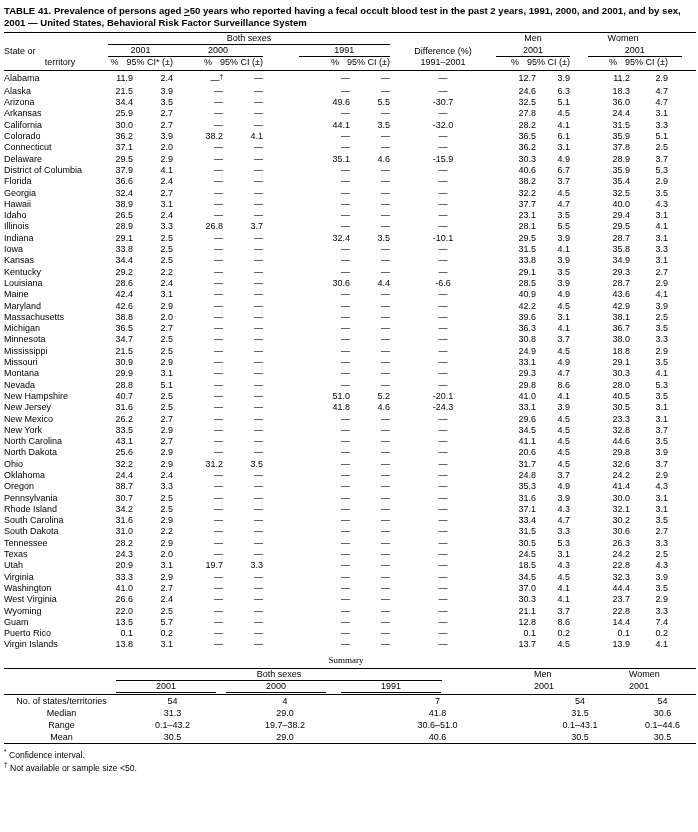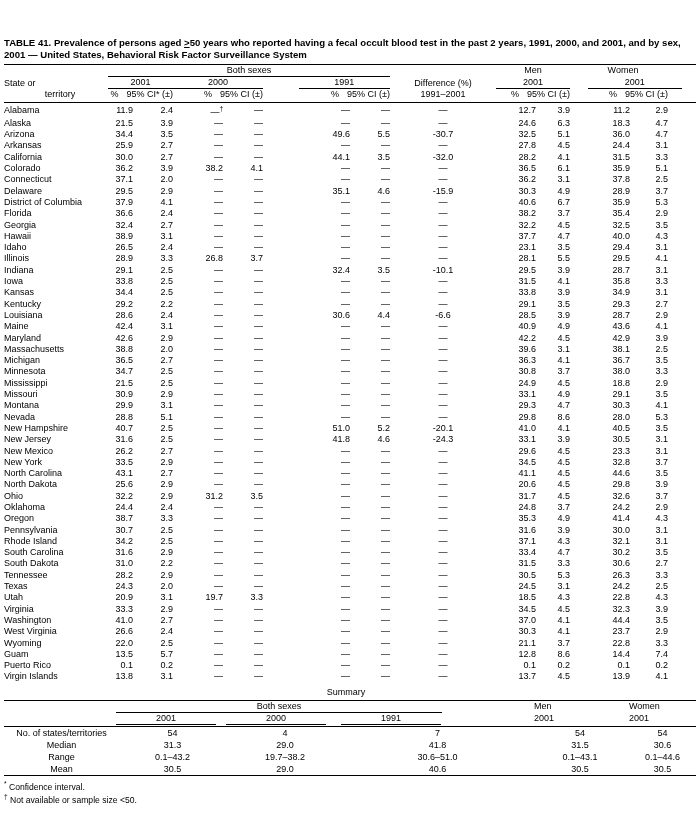--- a/index.html
+++ b/index.html
@@ -1,21 +1,21 @@
 <!DOCTYPE html>
 <html><head>
 <meta charset="utf-8">
 <style>
   * { box-sizing: border-box; }
   html,body { margin:0; padding:0; }
   body {
     width:698px; height:832px; background:#ffffff; color:#000000;
     font-family:"Liberation Sans","DejaVu Sans",sans-serif; font-size:9px;
   }
-  .wrap { padding:5px 10px 0 4px;margin-top:32px; }
+  .wrap { padding:5px 10px 0 4px; }
   .title { font-weight:bold; font-size:9.6px; line-height:11.8px; }
   .u { text-decoration:underline; }
   table { border-collapse:collapse; table-layout:fixed; width:692px; }
   th,td { padding:0; font-weight:normal; }
   sup { font-size:6.5px; }
 
   
   .main { margin-top:3px; border-top:1.5px solid #000; }
   .main th { vertical-align:bottom; line-height:11.5px; text-align:center; white-space:nowrap; }
   .main .left { text-align:left; }
@@ -27,21 +27,21 @@
   .womyr { width:75%; margin:0 14px 0 auto; }
   .wpad { padding-right:20px; }
   .pci { display:flex; justify-content:flex-end; gap:8px; line-height:11.5px; }
   .pci.womci { padding-right:28px; }
   .main td { text-align:right; line-height:11.3px; white-space:nowrap; }
   .main td:first-child { text-align:left; }
   .main td.diff { text-align:center; }
   .main td:nth-child(12) { padding-right:28px; }
 
   
-  .sumtitle { text-align:center; margin:4px 0 2px; line-height:11px; }
+  .sumtitle { text-align:center; margin:4px 0 2px; line-height:11px;font-family:Liberation Serif, serif; }
   .sum { border-top:1.5px solid #000; border-bottom:1.5px solid #000; }
   .sum th { vertical-align:bottom; line-height:11.5px; text-align:left; white-space:nowrap; }
   .sum tr.s2 th { border-bottom:1.5px solid #000; padding-bottom:1px; }
   .sum .bsdiv { width:326px; border-bottom:1px solid #000; text-align:center; line-height:11px; }
   .sum .yr2 { width:100px; border-bottom:1px solid #000; text-align:center; line-height:11px; }
   .sum .lbl { padding-left:3px; }
   .sum td { line-height:12px; padding-left:3px; white-space:nowrap; text-align:center; }
 
   .fn { margin-top:3px; font-size:8.6px; line-height:10.8px; }
 </style>

